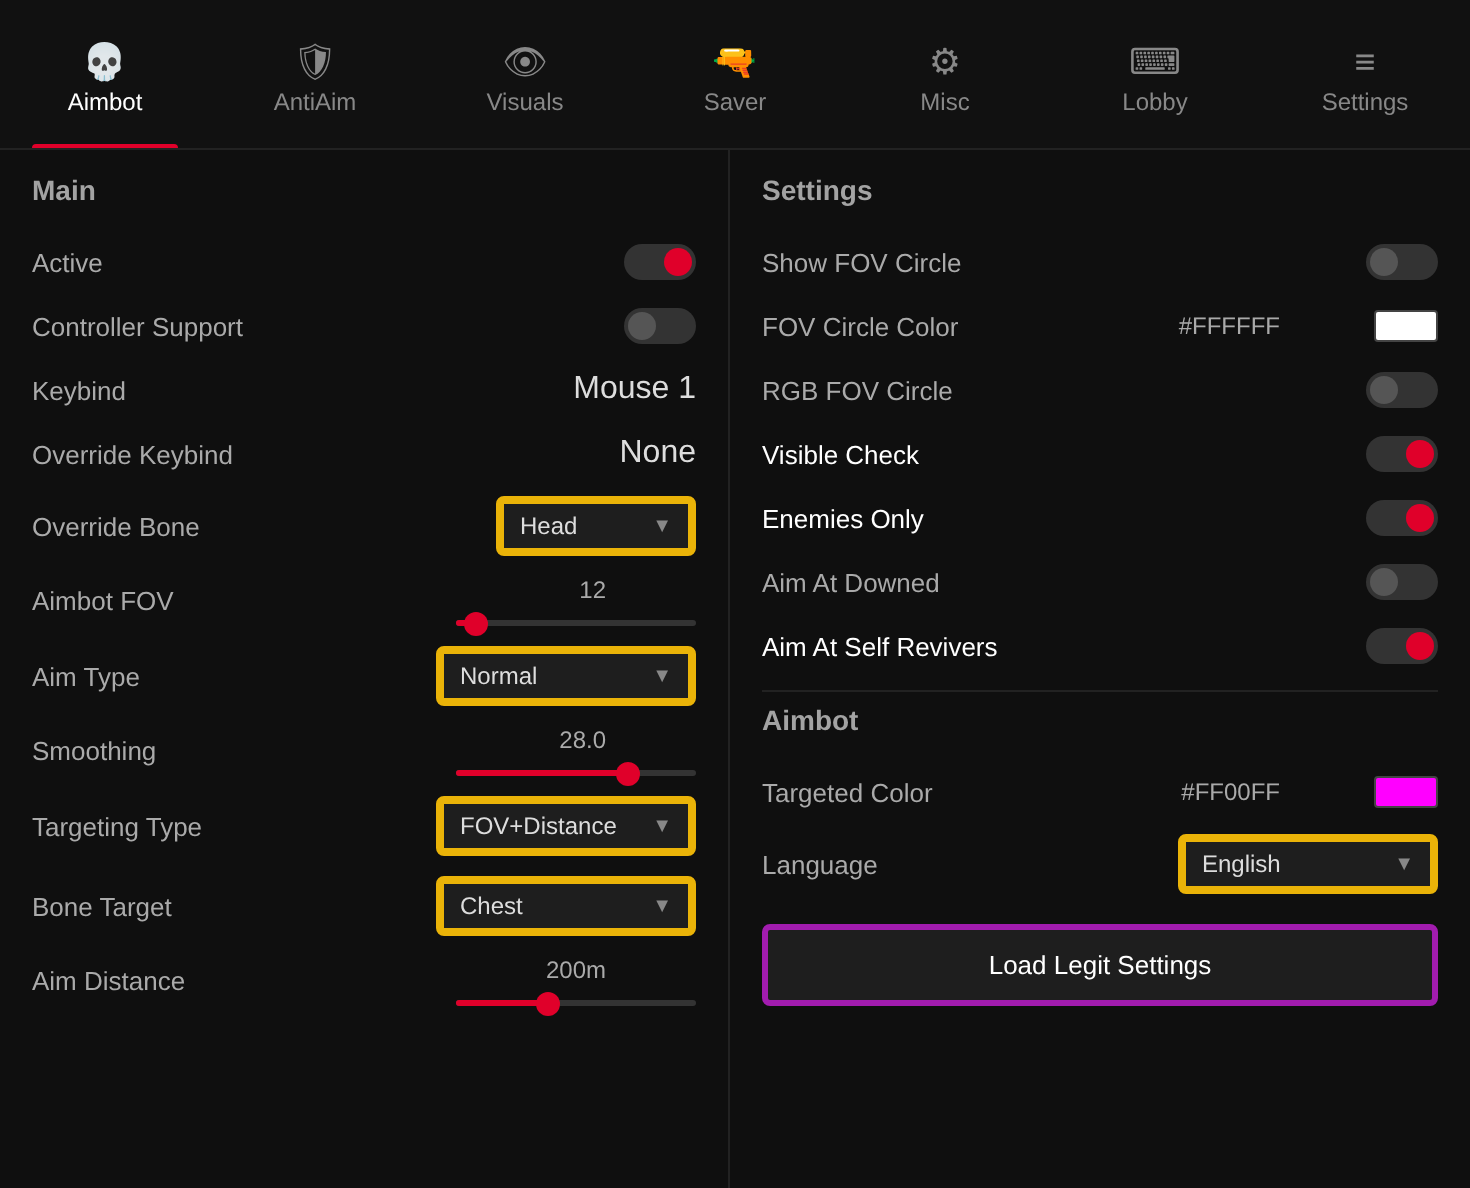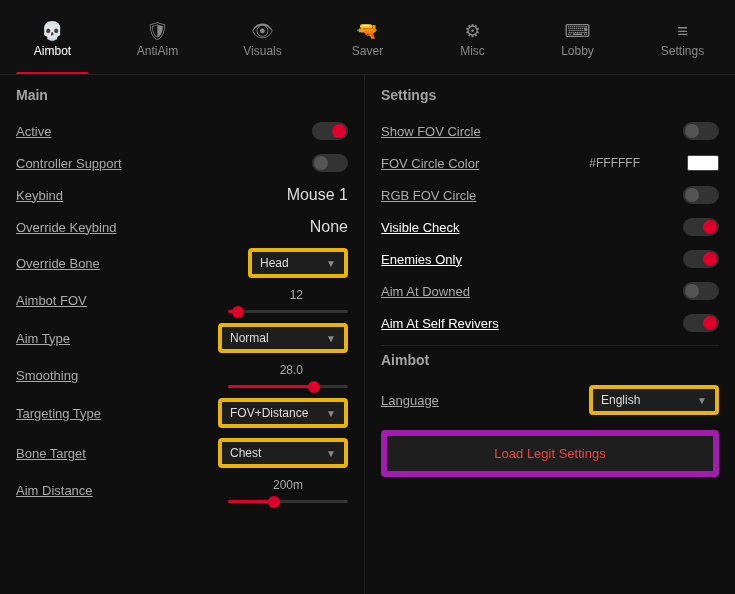--- a/index.html
+++ b/index.html
@@ -74,21 +74,20 @@
     .row {
       display: flex;
       align-items: center;
       justify-content: space-between;
       padding: 5px 0;
       min-height: 32px;
     }
     .row-label {
       color: #aaa;
       font-size: 13px;
-      text-decoration: underline;
     }
 
     
     .toggle {
       width: 36px;
       height: 18px;
       border-radius: 9px;
       background: #333;
       position: relative;
       cursor: pointer;
@@ -200,22 +199,22 @@
       display: flex;
       align-items: center;
       gap: 41px;
     }
 
     
     .load-btn {
       width: 100%;
       margin-top: 10px;
       background: #1e1e1e;
-      border: 6px solid #a21caf;
-      color: #ef4444;
+      border: 3px solid #a21caf;
+      color: #ffffff;
       padding: 10px;
       text-align: center;
       border-radius: 4px;
       cursor: pointer;
       font-size: 13px;
     }
 
     
     .toggle-small {
       width: 36px;
@@ -425,20 +424,27 @@
       <span class="row-label" style="color:#fff;">Aim At Self Revivers</span>
       <div class="toggle-small on"></div>
     </div>
 
     <div class="divider"></div>
 
     
     <div class="section-title">Aimbot</div>
 
     
+    <div class="row">
+      <span class="row-label">Targeted Color</span>
+      <div class="color-row">
+        <span class="color-hex">#FF00FF</span>
+        <div class="color-swatch" style="background: #ff00ff;"></div>
+      </div>
+    </div>
 
     
     <div class="row">
       <span class="row-label">Language</span>
       <div class="dropdown wide">
         <span>English</span>
         <span class="dropdown-arrow">▼</span>
       </div>
     </div>
 

